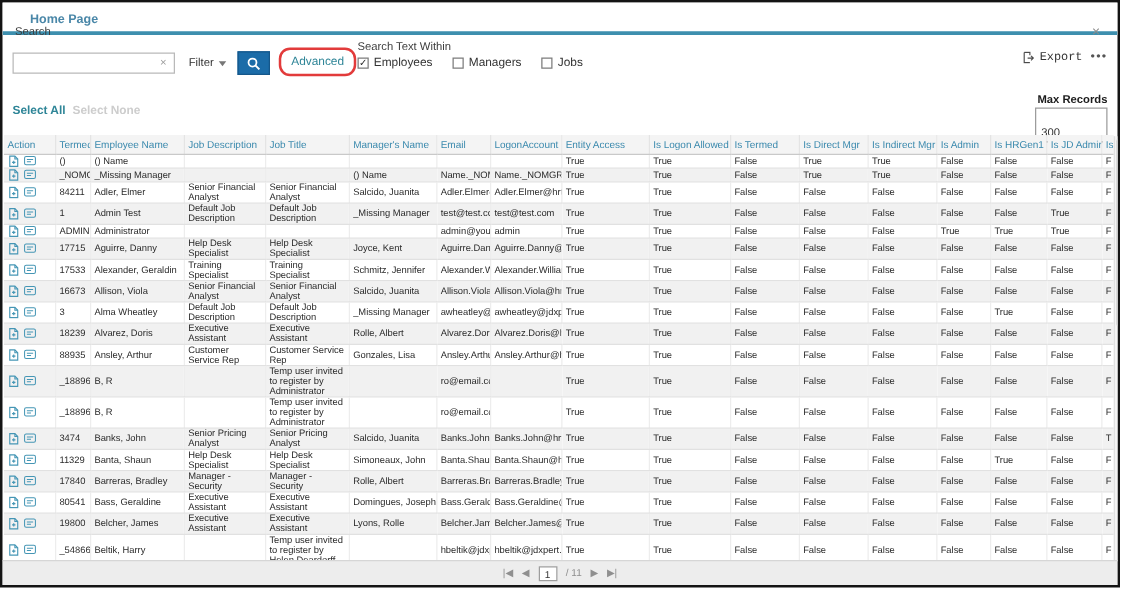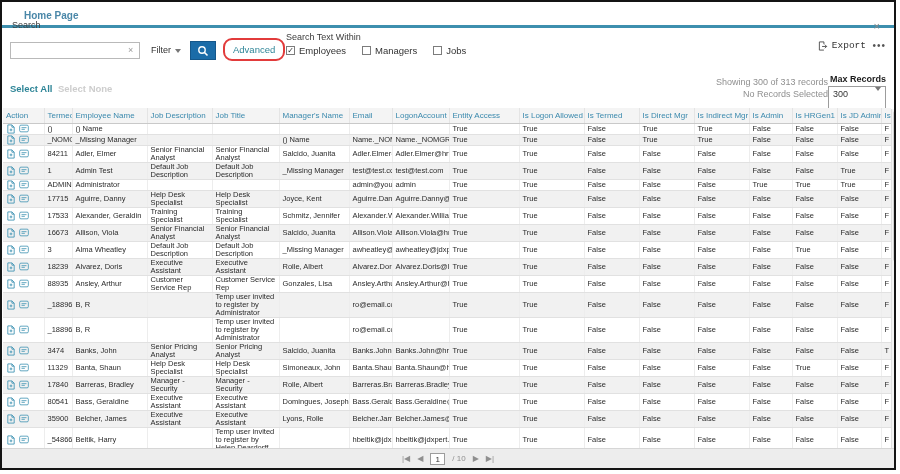--- a/index.html
+++ b/index.html
@@ -28,21 +28,21 @@
   .cb { display:flex; align-items:center; gap:4px; font-size:9.5px; color:#333; }
   .cb .box { width:9px; height:9px; border:1px solid #7c7c7c; background:#fff; font-size:8px; line-height:8px; text-align:center; color:#2d2d2d; }
   .export-btn { position:absolute; right:28px; top:38px; display:flex; align-items:center; gap:4px; font-size:9.5px; color:#333;font-family:Liberation Mono, monospace; }
   .more-btn { position:absolute; right:8px; top:38px; font-size:10px; color:#555; letter-spacing:1px; }
 
   
   .select-all { position:absolute; left:8px; top:81px; font-size:9.5px; font-weight:bold; color:#2e8597; }
   .select-none { position:absolute; left:56px; top:81px; font-size:9.5px; font-weight:bold; color:#cdcdcd; }
   .showing { position:absolute; right:66px; top:74px; text-align:right; font-size:9px; color:#8f8f8f; line-height:12px; }
   .maxrec-label { position:absolute; right:8px; top:72px; font-size:9px; font-weight:bold; color:#1c1c1c; }
-  .maxrec-dd { position:absolute; right:8px; top:84px; width:58px; height:28px; border:1px solid #9c9c9c; background:#fff; font-size:9px; color:#333; line-height:14px; padding:0 4px; display:flex; justify-content:space-between; align-items:flex-start; }
+  .maxrec-dd { position:absolute; right:8px; top:84px; width:58px; height:28px; border:1px solid #9c9c9c; background:#fff; font-size:9px; color:#333; line-height:14px; padding:0 4px; display:flex; justify-content:space-between; align-items:flex-end; }
 
   
   .grid-wrap { position:absolute; left:1px; top:106px; width:888px; height:342px; overflow:hidden; }
   table.grid { border-collapse:collapse; table-layout:fixed; width:892px; }
   .grid th { background:#f4f4f4; color:#3a89ad; font-weight:normal; font-size:8px; text-align:left; padding:3px 3px; border-bottom:1px solid #c9c9c9; border-right:1px solid #e4e4e4; white-space:nowrap; overflow:hidden; height:13px; }
   .grid td { font-size:7.5px; line-height:8px; color:#2b2b2b; padding:0 3px; border-bottom:1px solid #e1e1e1; border-right:1px solid #ededed; overflow:hidden; vertical-align:middle; }
   .grid td.nw { white-space:nowrap; }
   .grid tr:nth-child(even) td { background:#f1f1f1; }
   .grid tr:nth-child(odd) td { background:#fff; }
   .action-cell { display:flex; gap:3px; align-items:center; }
@@ -102,24 +102,20 @@
           <path d="M1.5 1h5v2.5M6.5 10h-5V1" fill="none" stroke="#4a4a4a" stroke-width="1"></path>
           <path d="M4.5 6h5M7.5 4l2 2-2 2" fill="none" stroke="#4a4a4a" stroke-width="1"></path>
         </svg>
     </span>
     <span>Export</span>
   </div>
   <div class="more-btn">•••</div>
 
   <div class="select-all">Select All</div>
   <div class="select-none">Select None</div>
-  <div class="showing">
-    <div>Showing 300 of 313 records</div>
-    <div>No Records Selected</div>
-  </div>
   <div class="maxrec-label">Max Records</div>
   <div class="maxrec-dd">
     <span>300</span>
     <span class="chev"></span>
   </div>
 
   <div class="grid-wrap">
     <table class="grid">
       <colgroup>
           <col style="width: 41px;">
@@ -768,21 +764,21 @@
                   </svg>
                 </span>
                 <span class="aicon">
                   <svg viewBox="0 0 12 10" width="11" height="9">
                     <rect x="0.8" y="1" width="10.4" height="8" rx="1.5" fill="none" stroke="#4596b5" stroke-width="1"></rect>
                     <path d="M3 4h6M3 6h4" stroke="#4596b5" stroke-width="1"></path>
                   </svg>
                 </span>
               </span>
             </td>
-            <td class="nw">35900</td>
+            <td class="nw">19800</td>
             <td class="nw">Belcher, James</td>
             <td>Executive Assistant</td>
             <td>Executive Assistant</td>
             <td class="nw">Lyons, Rolle</td>
             <td class="nw">Belcher.Jame</td>
             <td class="nw">Belcher.James@h</td>
             <td class="nw">True</td>
             <td class="nw">True</td>
             <td class="nw">False</td>
             <td class="nw">False</td>
@@ -831,18 +827,18 @@
     </table>
   </div>
   <div class="vscroll">
       <div class="thumb"></div>
     </div>
 
   <div class="pager">
     <span class="pg">|◀</span>
     <span class="pg">◀</span>
     <span class="pg-box">1</span>
-    <span class="pg">/ 10</span>
+    <span class="pg">/ 11</span>
     <span class="pg">▶</span>
     <span class="pg">▶|</span>
   </div>
 
 </div>
 
 </body></html>

